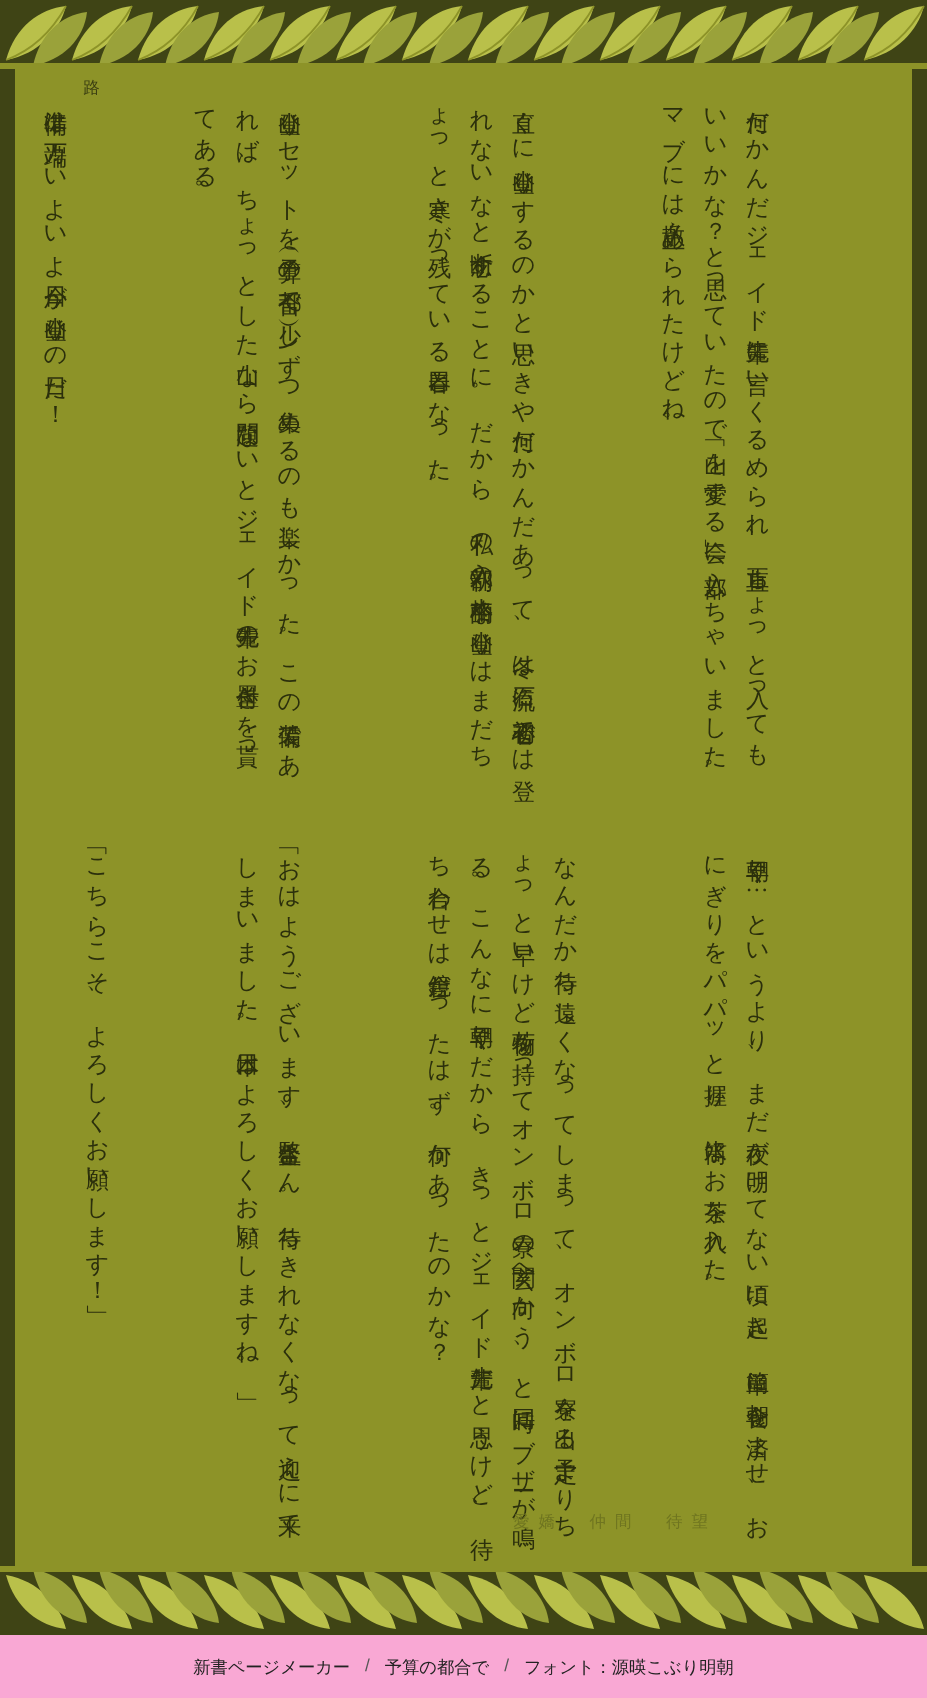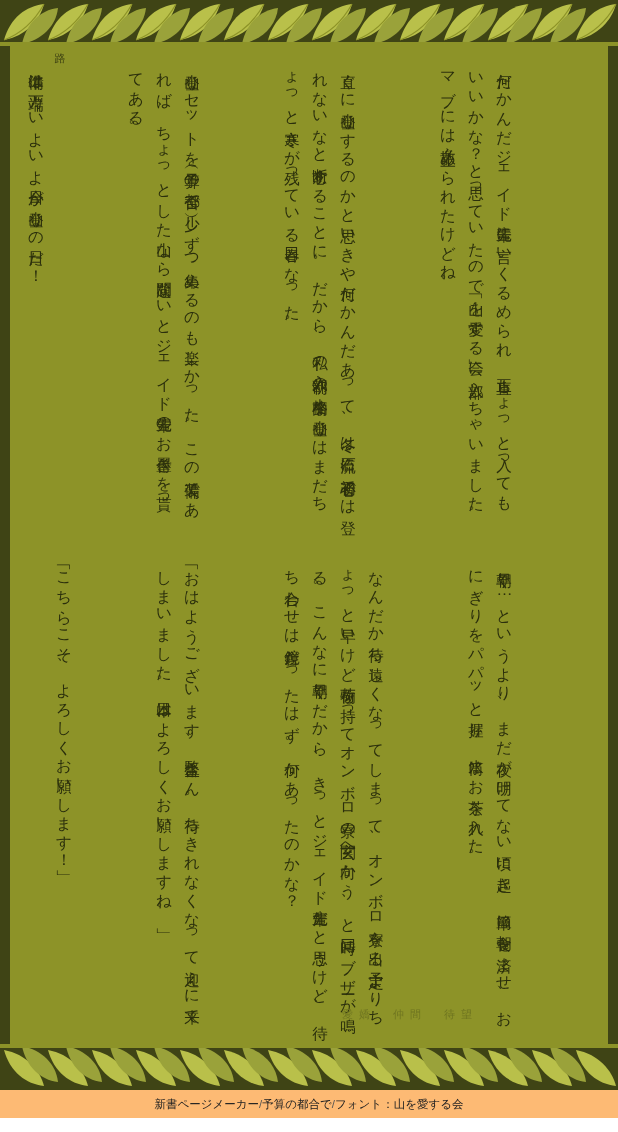--- a/index.html
+++ b/index.html
@@ -97,25 +97,26 @@
     color: #6f7520;
     letter-spacing: 6px;
     margin-left: 20px;
   }
   
   #credit {
     position: absolute;
     left: 0;
     top: 1090px;
     width: 618px;
-    height: 28px;
-    background: #fdba74;
+    height: 42px;
+    background: #f9a8d4;
     display: flex;
     align-items: center;
     justify-content: center;
+    gap: 10px;
     font-family: "Liberation Sans", sans-serif;
     font-size: 11.5px;
     color: #222222;
   }
   #credit .sep { color: #555555; }
 </style>
 </head>
 <body>
 
 <div id="page">
@@ -228,16 +229,16 @@
 
     <div id="footer-words">愛嬌　仲間　待望</div>
 
   </div>
 
   <div id="credit">
     <span>新書ページメーカー</span>
     <span class="sep">/</span>
     <span>予算の都合で</span>
     <span class="sep">/</span>
-    <span>フォント：山を愛する会</span>
+    <span>フォント：源暎こぶり明朝</span>
   </div>
 
 </div>
 
 </body></html>

